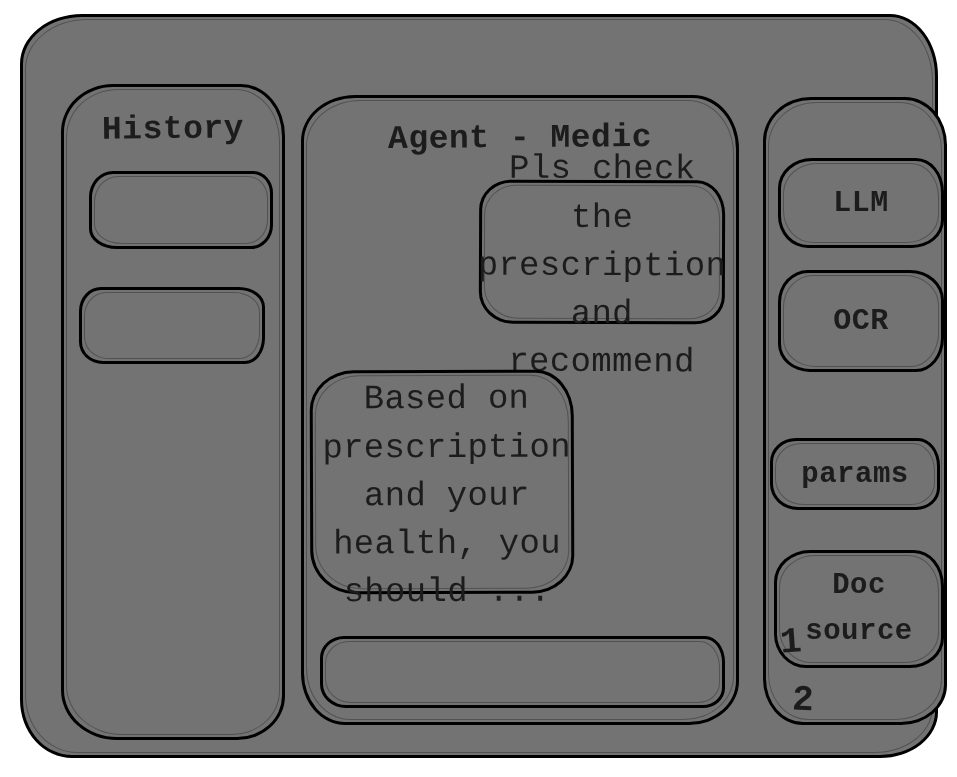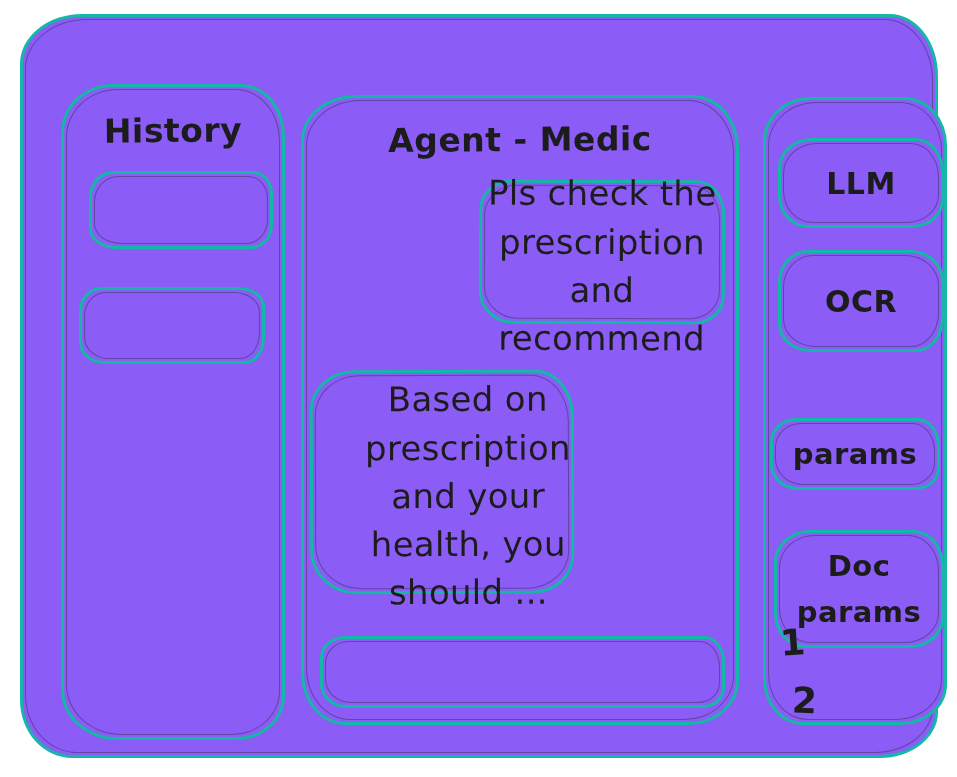--- a/index.html
+++ b/index.html
@@ -17,22 +17,23 @@
   .canvas {
     position: relative;
     width: 957px;
     height: 777px;
     background: #ffffff;
   }
   
   .sk {
     position: absolute;
     box-sizing: border-box;
-    background: #8b5cf6;
-    border: 3px solid #14b8a6;
+    background: #737373;
+    border: 3px solid #000000;
+    font-family: Liberation Mono, monospace;
   }
   
   .sk::before {
     content: "";
     position: absolute;
     inset: 2px;
     border: 1px solid rgba(28, 28, 28, 0.38);
     border-radius: inherit;
     pointer-events: none;
   }
@@ -125,20 +126,21 @@
   }
   .tool-btn {
     display: flex;
     align-items: center;
     justify-content: center;
     text-align: center;
     font-size: 30px;
     font-weight: 600;
     letter-spacing: 0.5px;
     cursor: pointer;
+    margin-top: 20px;
   }
   .btn-llm {
     left: 12px; top: 38px;
     width: 166px; height: 90px;
     border-radius: 34px 28px 32px 30px / 30px 34px 28px 32px;
   }
   .btn-ocr {
     left: 12px; top: 150px;
     width: 166px; height: 102px;
     border-radius: 30px 34px 28px 32px / 32px 30px 34px 28px;
@@ -208,20 +210,20 @@
       <div class="sk tool-btn btn-llm">
         <span>LLM</span>
       </div>
       <div class="sk tool-btn btn-ocr">
         <span>OCR</span>
       </div>
       <div class="sk tool-btn btn-params">
         <span>params</span>
       </div>
       <div class="sk tool-btn btn-doc">
-        <span>Doc params</span>
+        <span>Doc source</span>
       </div>
       <div class="doc-num doc-num-1">1</div>
       <div class="doc-num doc-num-2">2</div>
     </div>
 
   </div>
 </div>
 
 </body></html>

